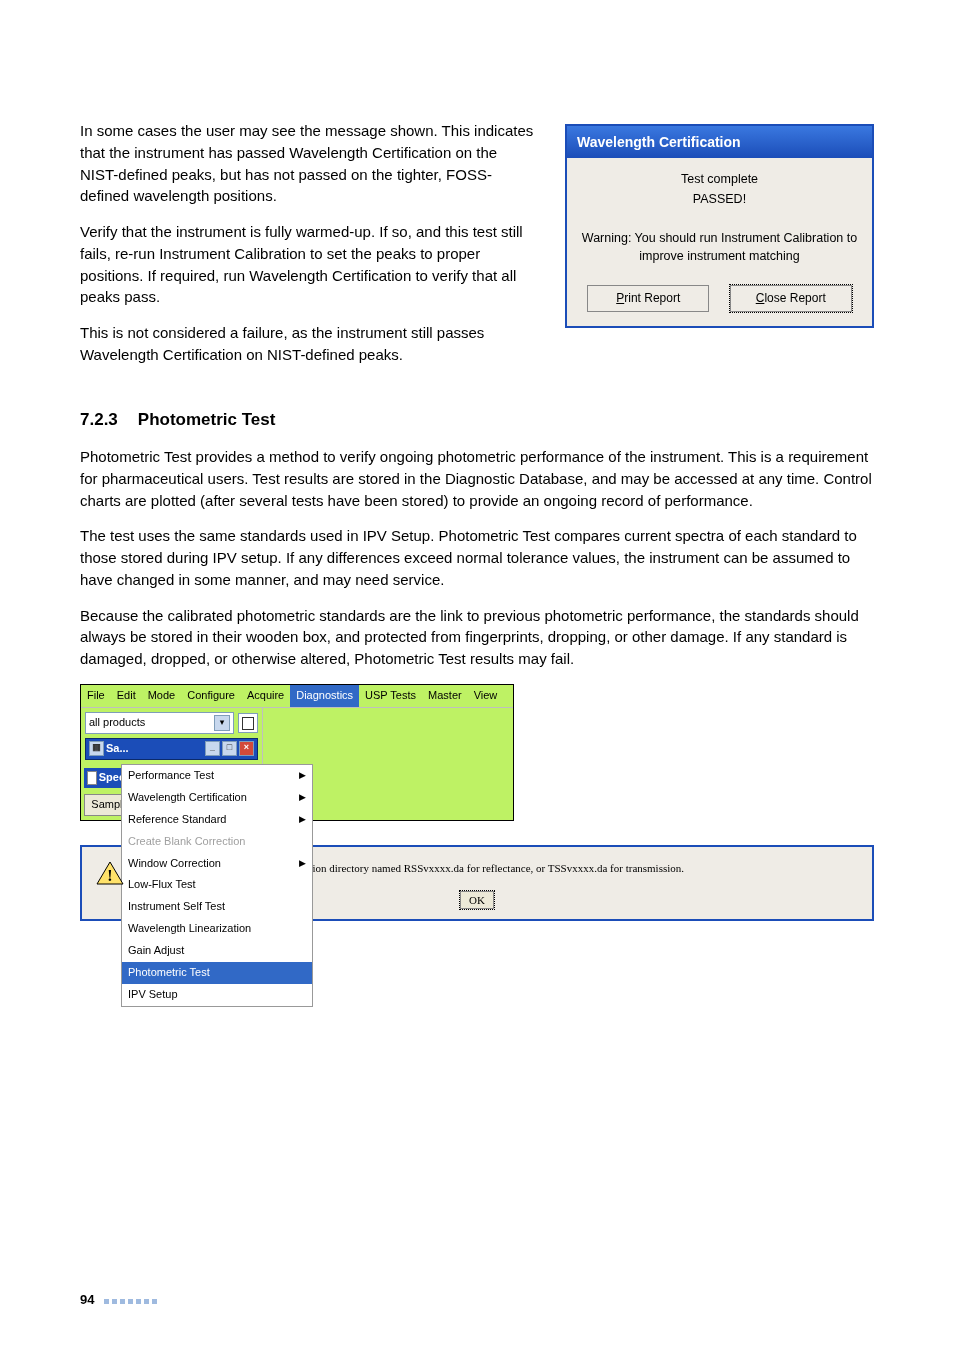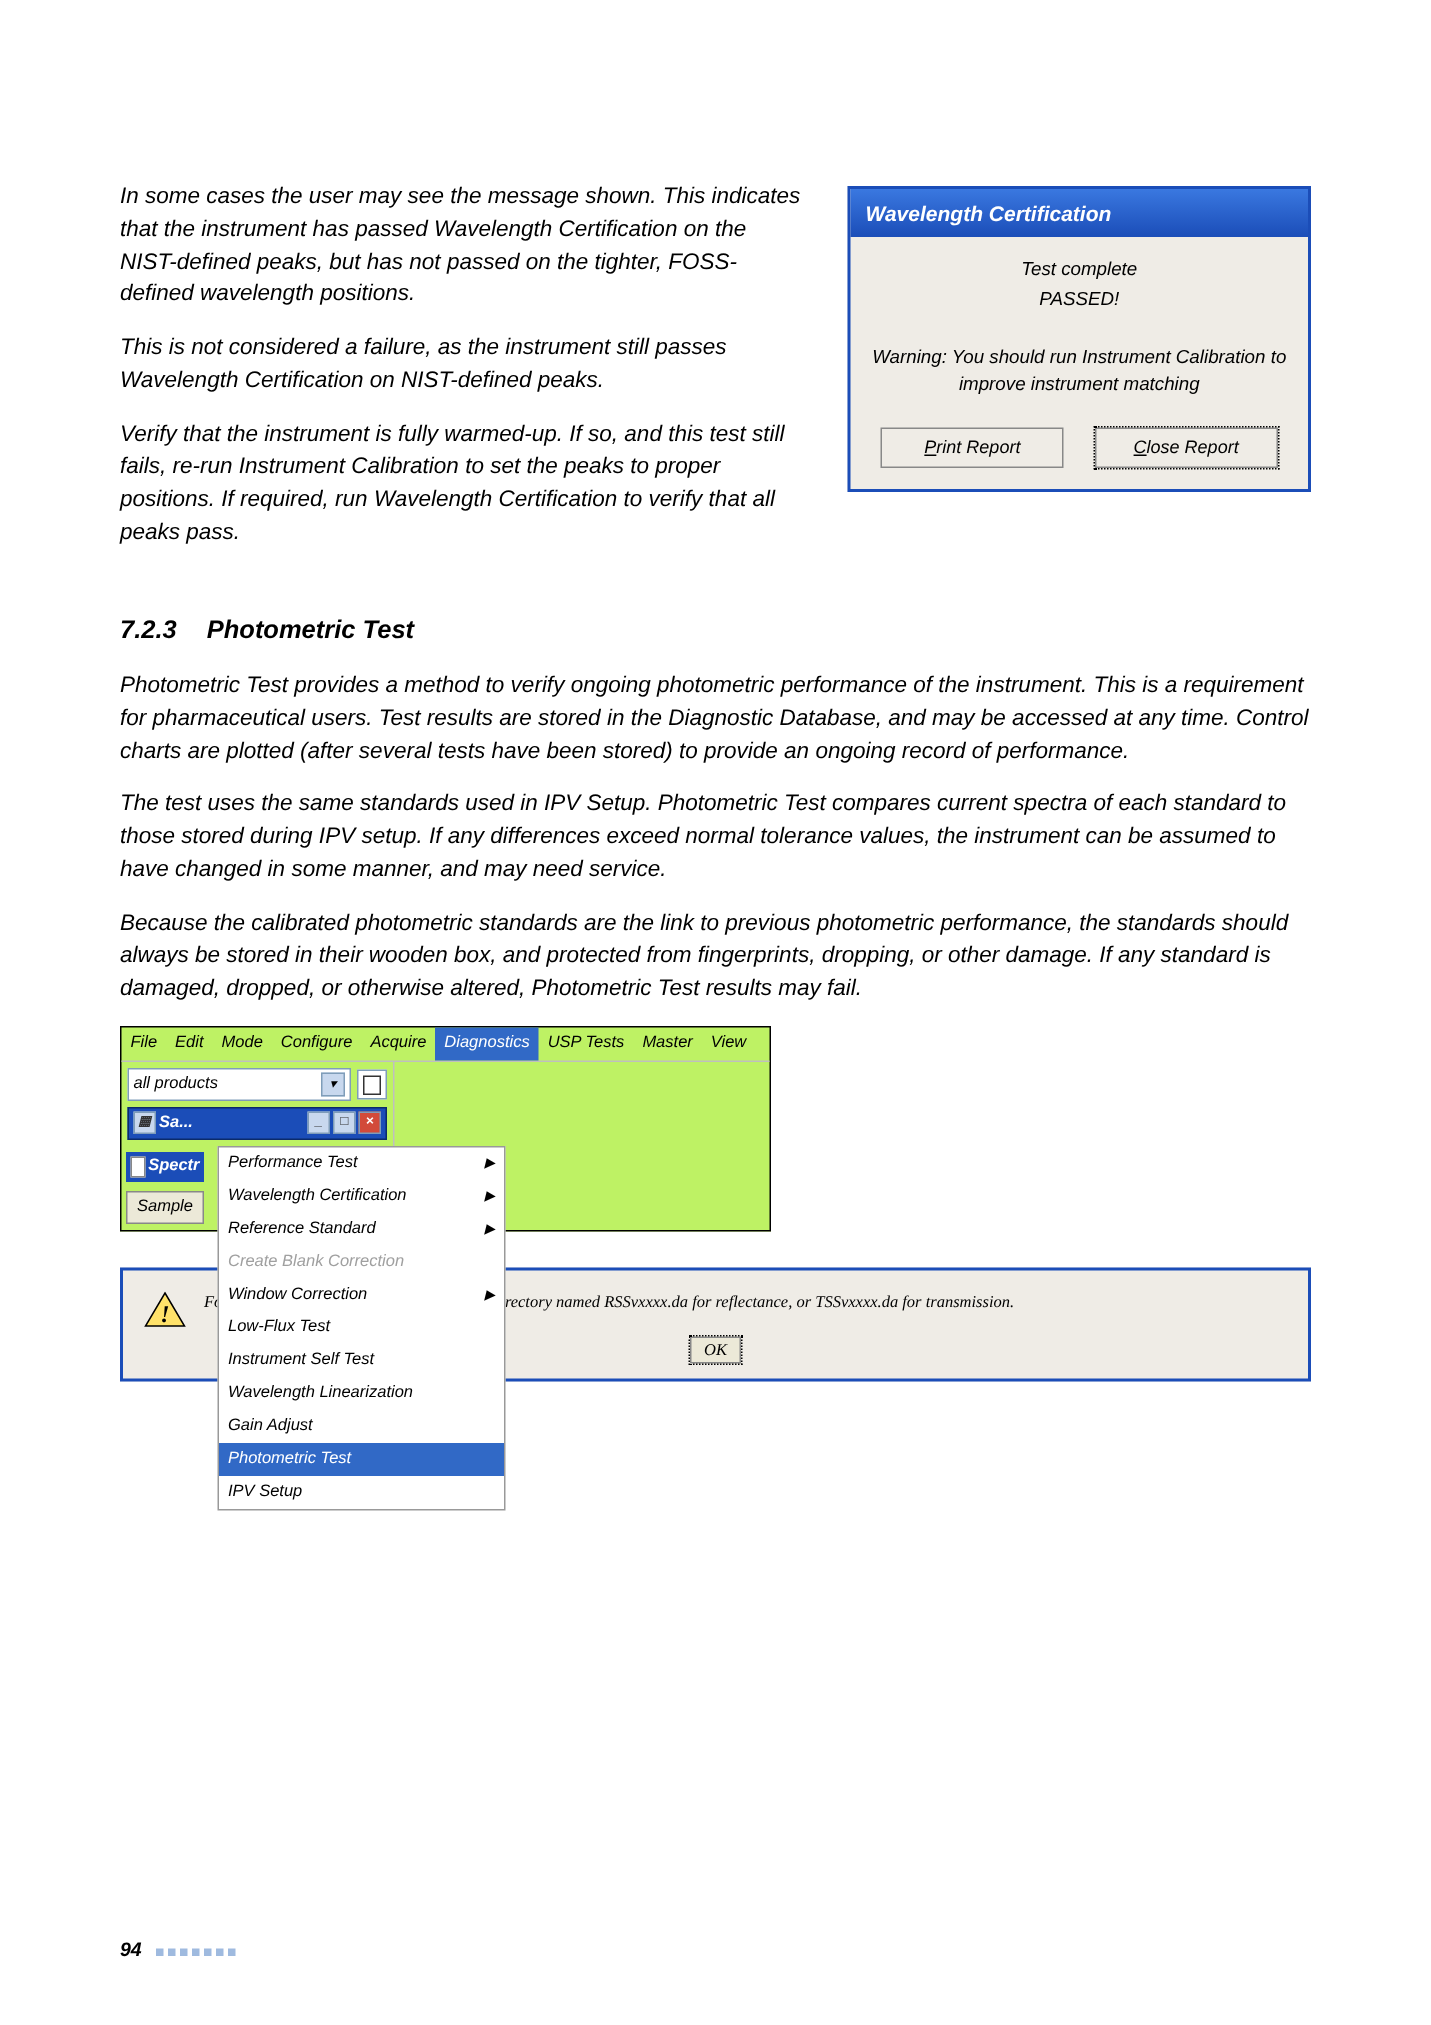--- a/index.html
+++ b/index.html
@@ -9,21 +9,20 @@
     line-height: 1.45;
     color: #000;
     background: #fff;
   }
   .page {
     width: 954px;
     min-height: 1350px;
     padding: 120px 80px 40px 80px;
     box-sizing: border-box;
     position: relative;
-    font-style: italic;
   }
   p { margin: 0 0 14px 0; }
   .row1 { display: flex; gap: 30px; align-items: flex-start; }
   .row1 .text { flex: 1; }
 
   
   .wave-dialog {
     width: 305px;
     border: 2px solid #1b4db8;
     background: #efece6;
@@ -118,21 +117,21 @@
     display: flex;
     position: relative;
   }
   .spectr-col{width:52px;padding:4px 3px;}
   .spectr-title{background:#1b4db8;color:#fff;font-size:11px;font-weight:bold;padding:2px 3px;display:flex;align-items:center;gap:2px;}
   .spectr-title .gicon{width:12px;height:12px;background:#fff;border:1px solid #888;}
   .sample-btn{
     margin-top:6px;border:1px solid #888;background:#ece9d8;font-size:11px;padding:2px 4px;text-align:center;
   }
   .dropdown{
-    position:absolute;left:64px;top:0;width:190px;background:#fff;border:1px solid #999;font-size:11px;
+    position:absolute;left:40px;top:0;width:190px;background:#fff;border:1px solid #999;font-size:11px;
   }
   .dropdown .item{padding:3px 6px;display:flex;align-items:center;justify-content:space-between;}
   .dropdown .item.disabled{color:#a0a0a0;}
   .dropdown .item.sel{background:#3169c6;color:#fff;}
   .dropdown .item .tri{font-size:9px;}
 
   .row3 { display: flex; gap: 18px; align-items: flex-start; margin-top: 24px;}
   .row3 .text { width: 256px; }
 
   
@@ -162,22 +161,22 @@
   .dots span{display:inline-block;width:5px;height:5px;background:#9fbadf;margin-right:3px;}
 </style>
 </head>
 <body>
 
 <div class="page">
 
   <div class="row1">
     <div class="text">
       <p>In some cases the user may see the message shown. This indicates that the instrument has passed Wavelength Certification on the NIST-defined peaks, but has not passed on the tighter, FOSS-defined wavelength positions.</p>
+      <p>Verify that the instrument is fully warmed-up. If so, and this test still fails, re-run Instrument Calibration to set the peaks to proper positions. If required, run Wavelength Certification to verify that all peaks pass.</p>
       <p>This is not considered a failure, as the instrument still passes Wavelength Certification on NIST-defined peaks.</p>
-      <p>Verify that the instrument is fully warmed-up. If so, and this test still fails, re-run Instrument Calibration to set the peaks to proper positions. If required, run Wavelength Certification to verify that all peaks pass.</p>
     </div>
 
     <div class="wave-dialog">
       <div class="wave-title">Wavelength Certification</div>
       <div class="wave-body">
         <div class="complete">Test complete</div>
         <div class="passed">PASSED!</div>
         <div class="warning">Warning: You should run Instrument Calibration to improve instrument matching</div>
         <div class="wave-buttons">
           <div class="btn underline-first">Print Report</div>

